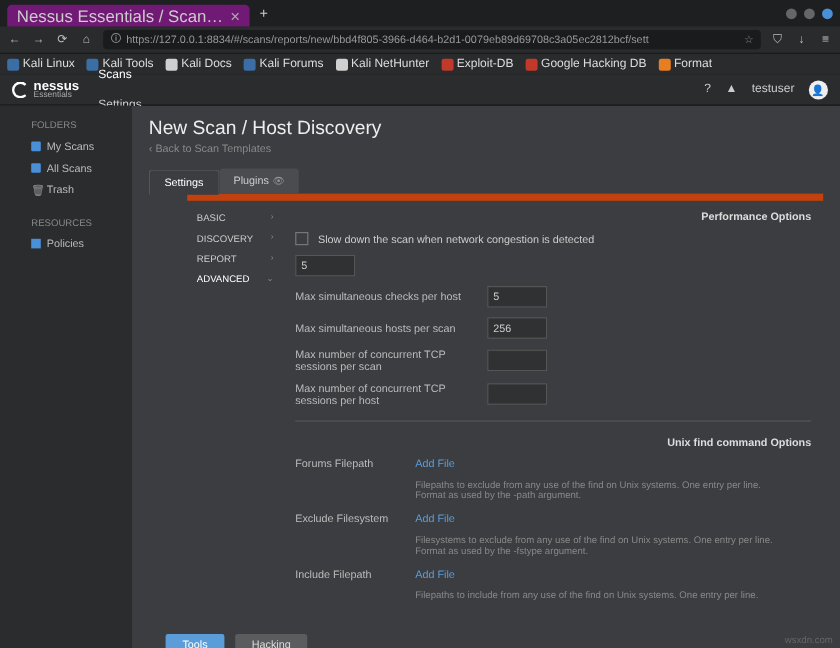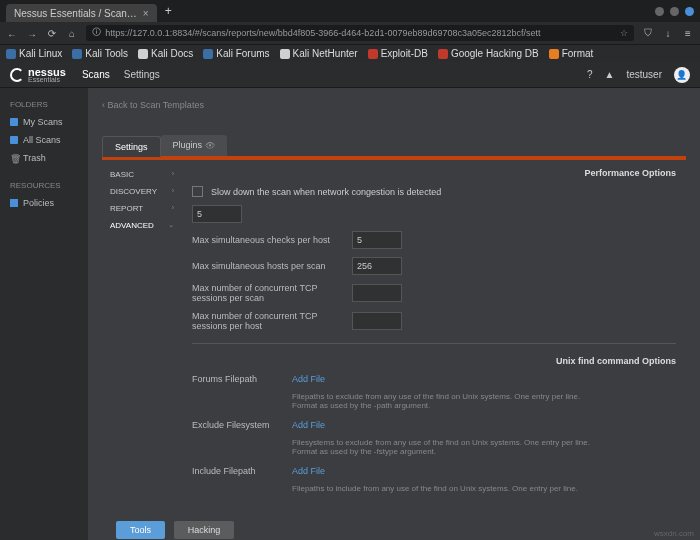--- a/index.html
+++ b/index.html
@@ -1,62 +1,62 @@
 <!DOCTYPE html>
 <html><head>
 <meta charset="utf-8">
 <style>
 * { margin:0; padding:0; box-sizing:border-box; font-family:Arial,sans-serif; }
 body { width:700px; height:540px; background:#1e1f21; color:#ccc; font-size:10px; overflow:hidden; }
 
 .titlebar { height:22px; background:#1e1f21; display:flex; align-items:center; padding:0 6px; }
-.tab { height:18px; background:#404040; border-radius:4px 4px 0 0; display:flex; align-items:center; padding:0 8px; gap:6px; margin-top:4px; font-size:10px; color:#ccc; }
+.tab { height:18px; background:#701a75; border-radius:4px 4px 0 0; display:flex; align-items:center; padding:0 8px; gap:6px; margin-top:4px; font-size:14px; color:#ccc; }
 .tab .x { color:#aaa; cursor:pointer; }
 .tab-plus { color:#ccc; margin-left:8px; font-size:12px; }
 .wdots { margin-left:auto; display:flex; gap:6px; }
 .wdot { width:9px; height:9px; border-radius:50%; }
 
 .navbar { height:22px; background:#2a2b2d; display:flex; align-items:center; padding:0 6px; gap:8px; color:#bbb; font-size:10px; }
 .navbar .ico { width:12px; text-align:center; }
 .url { flex:1; background:#1a1b1d; border-radius:3px; height:16px; display:flex; align-items:center; padding:0 6px; font-size:9px; color:#999; gap:4px; }
 .url .lock { color:#888; }
 .url .star { margin-left:auto; color:#888; }
 
 .bmbar { height:18px; background:#2a2b2d; display:flex; align-items:center; padding:0 6px; gap:10px; font-size:10px; color:#ddd; border-top:1px solid #1a1a1a; }
 .bm { display:flex; align-items:center; gap:3px; }
 .bm .i { width:10px; height:10px; border-radius:2px; display:inline-block; }
 
 .appbar { height:26px; background:#2a2c2e; display:flex; align-items:center; padding:0 10px; gap:16px; border-bottom:1px solid #1a1a1a; }
 .logo { display:flex; align-items:center; gap:4px; color:#fff; font-size:11px; font-weight:bold; }
 .logo .ring { width:14px; height:14px; border:2px solid #fff; border-radius:50%; border-right-color:transparent; }
 .logo .sub { font-size:7px; font-weight:normal; color:#aaa; display:block; margin-top:-2px; }
-.appnav { display:flex; gap:14px; font-size:10px; color:#ccc; }
+.appnav { display:flex; gap:14px; font-size:10px; color:#ccc;flex-direction:column; }
 .appnav .active { color:#fff; }
 .appright { margin-left:auto; display:flex; align-items:center; gap:12px; font-size:10px; color:#ccc; }
 .avatar { width:16px; height:16px; border-radius:50%; background:#eee; display:flex; align-items:center; justify-content:center; color:#555; font-size:9px; }
 
 .main { display:flex; height:452px; }
-.sidebar { width:88px; background:#2a2c2e; padding:8px 0; font-size:9px; }
+.sidebar { width:110px; background:#2a2c2e; padding:8px 16px; font-size:9px; }
 .sb-hdr { color:#888; padding:4px 10px; font-size:8px; }
 .sb-item { padding:4px 10px; display:flex; align-items:center; gap:5px; color:#bbb; }
 .sb-item .i { width:8px; height:8px; }
 .sb-item.my .i { background:#4a90d9; border-radius:1px; }
 .sb-item.all .i { background:#4a90d9; border-radius:1px; }
 .sb-item.trash .i { color:#999; }
 
 .content { flex:1; background:#3b3d40; padding:10px 14px; overflow:auto; }
 .ct-title { font-size:16px; color:#eee; font-weight:normal; }
-.ct-back { font-size:9px; color:#888; margin-top:2px; margin-bottom:25px; }
+.ct-back { font-size:9px; color:#888; margin-top:2px; margin-bottom:12px; }
 
 .tabs { display:flex; gap:0; margin-bottom:0; }
 .tabbtn { padding:5px 12px; font-size:9px; color:#ccc; background:#4a4c4f; border-radius:3px 3px 0 0; }
 .tabbtn.active { background:#3b3d40; border:1px solid #555; border-bottom:none; color:#fff; position:relative; top:1px; }
 .tabbtn .eye { font-size:8px; color:#999; margin-left:3px; }
 
-.panel { display:flex; border-top:4px solid #c2410c; }
+.panel { display:flex; border-top:6px solid #c2410c;margin-left:32px; }
 .sidenav { width:80px; padding:6px 0; }
 .sn-item { padding:4px 8px; font-size:8px; color:#ccc; display:flex; justify-content:space-between; }
 .sn-item.active { color:#fff; }
 .sn-item .chev { color:#888; font-size:7px; }
 
 .form { flex:1; padding:8px 10px; font-size:9px; color:#ccc; }
 .section-title { font-weight:bold; color:#ddd; margin-bottom:8px;text-align:right; }
 .row { display:flex; align-items:center; margin-bottom:8px; }
 .row .lbl { width:160px; color:#bbb; }
 .row input[type=text] { width:50px; height:18px; background:#2f3133; border:1px solid #555; color:#ccc; padding:0 4px; font-size:9px; }
@@ -173,20 +173,21 @@
         <span>Trash</span>
       </div>
     <div class="sb-hdr" style="margin-top:10px">RESOURCES</div>
     <div class="sb-item">
         <span class="i" style="background:#4a90d9"></span>
         <span>Policies</span>
       </div>
   </div>
 
   <div class="content">
+    <div class="ct-title">New Scan / Host Discovery</div>
     <div class="ct-back">‹ Back to Scan Templates</div>
 
     <div class="tabs">
       <div class="tabbtn active"><span>Settings</span></div>
       <div class="tabbtn"><span>Plugins</span><span class="eye">👁</span></div>
     </div>
 
     <div class="panel">
       <div class="sidenav">
         <div class="sn-item">

